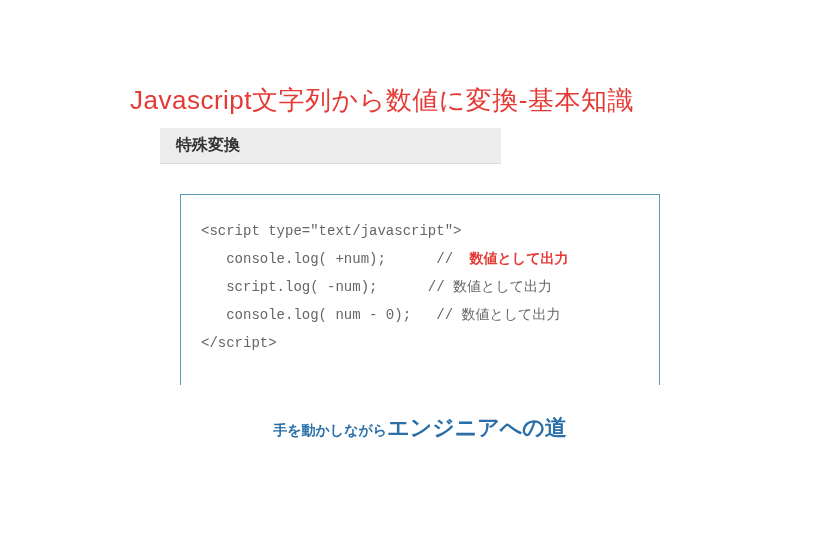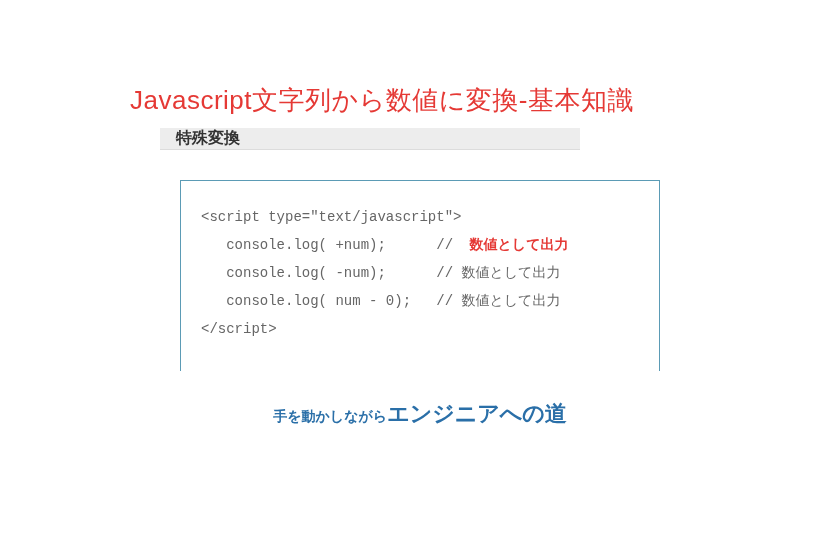--- a/index.html
+++ b/index.html
@@ -16,23 +16,23 @@
       font-weight: 400;
       margin-left: 30px;
       letter-spacing: 0.5px;
       margin-top: 23px;
     }
     .section-header {
       background: #ededed;
       color: #333;
       font-size: 16px;
       font-weight: 700;
-      padding: 0 16px;
+      padding: 7px 16px;
       margin: 10px 60px 0 60px;
-      width: 420px;
+      width: 341px;
       border-bottom: 1px solid #dcdcdc;
     }
     .code-box {
       margin: 30px 60px 0 80px;
       border: 1px solid #5b9bb5;
       border-bottom: none;
       padding: 22px 20px 28px 20px;
       width: 480px;
       font-family: "Consolas", "Courier New", monospace;
       font-size: 14px;
@@ -65,20 +65,20 @@
 </head>
 <body>
 
 <h1 class="title">Javascript文字列から数値に変換-基本知識</h1>
 
 <div class="section-header">特殊変換</div>
 
 <div class="code-box">
   <div class="code-line"><span>&lt;script type="text/</span><span class="underline-red">javascript</span><span>"&gt;</span></div>
   <div class="code-line"><span>   console.log( +</span><span class="underline-red">num</span><span>);      // </span><span class="comment-red">数値として出力</span></div>
-  <div class="code-line"><span>   console.log( -</span><span class="underline-red">num</span><span>);      // 数値として出力</span></div>
+  <div class="code-line"><span>   script.log( -</span><span class="underline-red">num</span><span>);      // 数値として出力</span></div>
   <div class="code-line"><span>   console.log( </span><span class="underline-red">num</span><span> - 0);   // 数値として出力</span></div>
   <div class="code-line"><span>&lt;/script&gt;</span></div>
 </div>
 
 <div class="footer">
   <span class="small">手を動かしながら</span><span class="big">エンジニアへの道</span>
 </div>
 
 </body></html>

